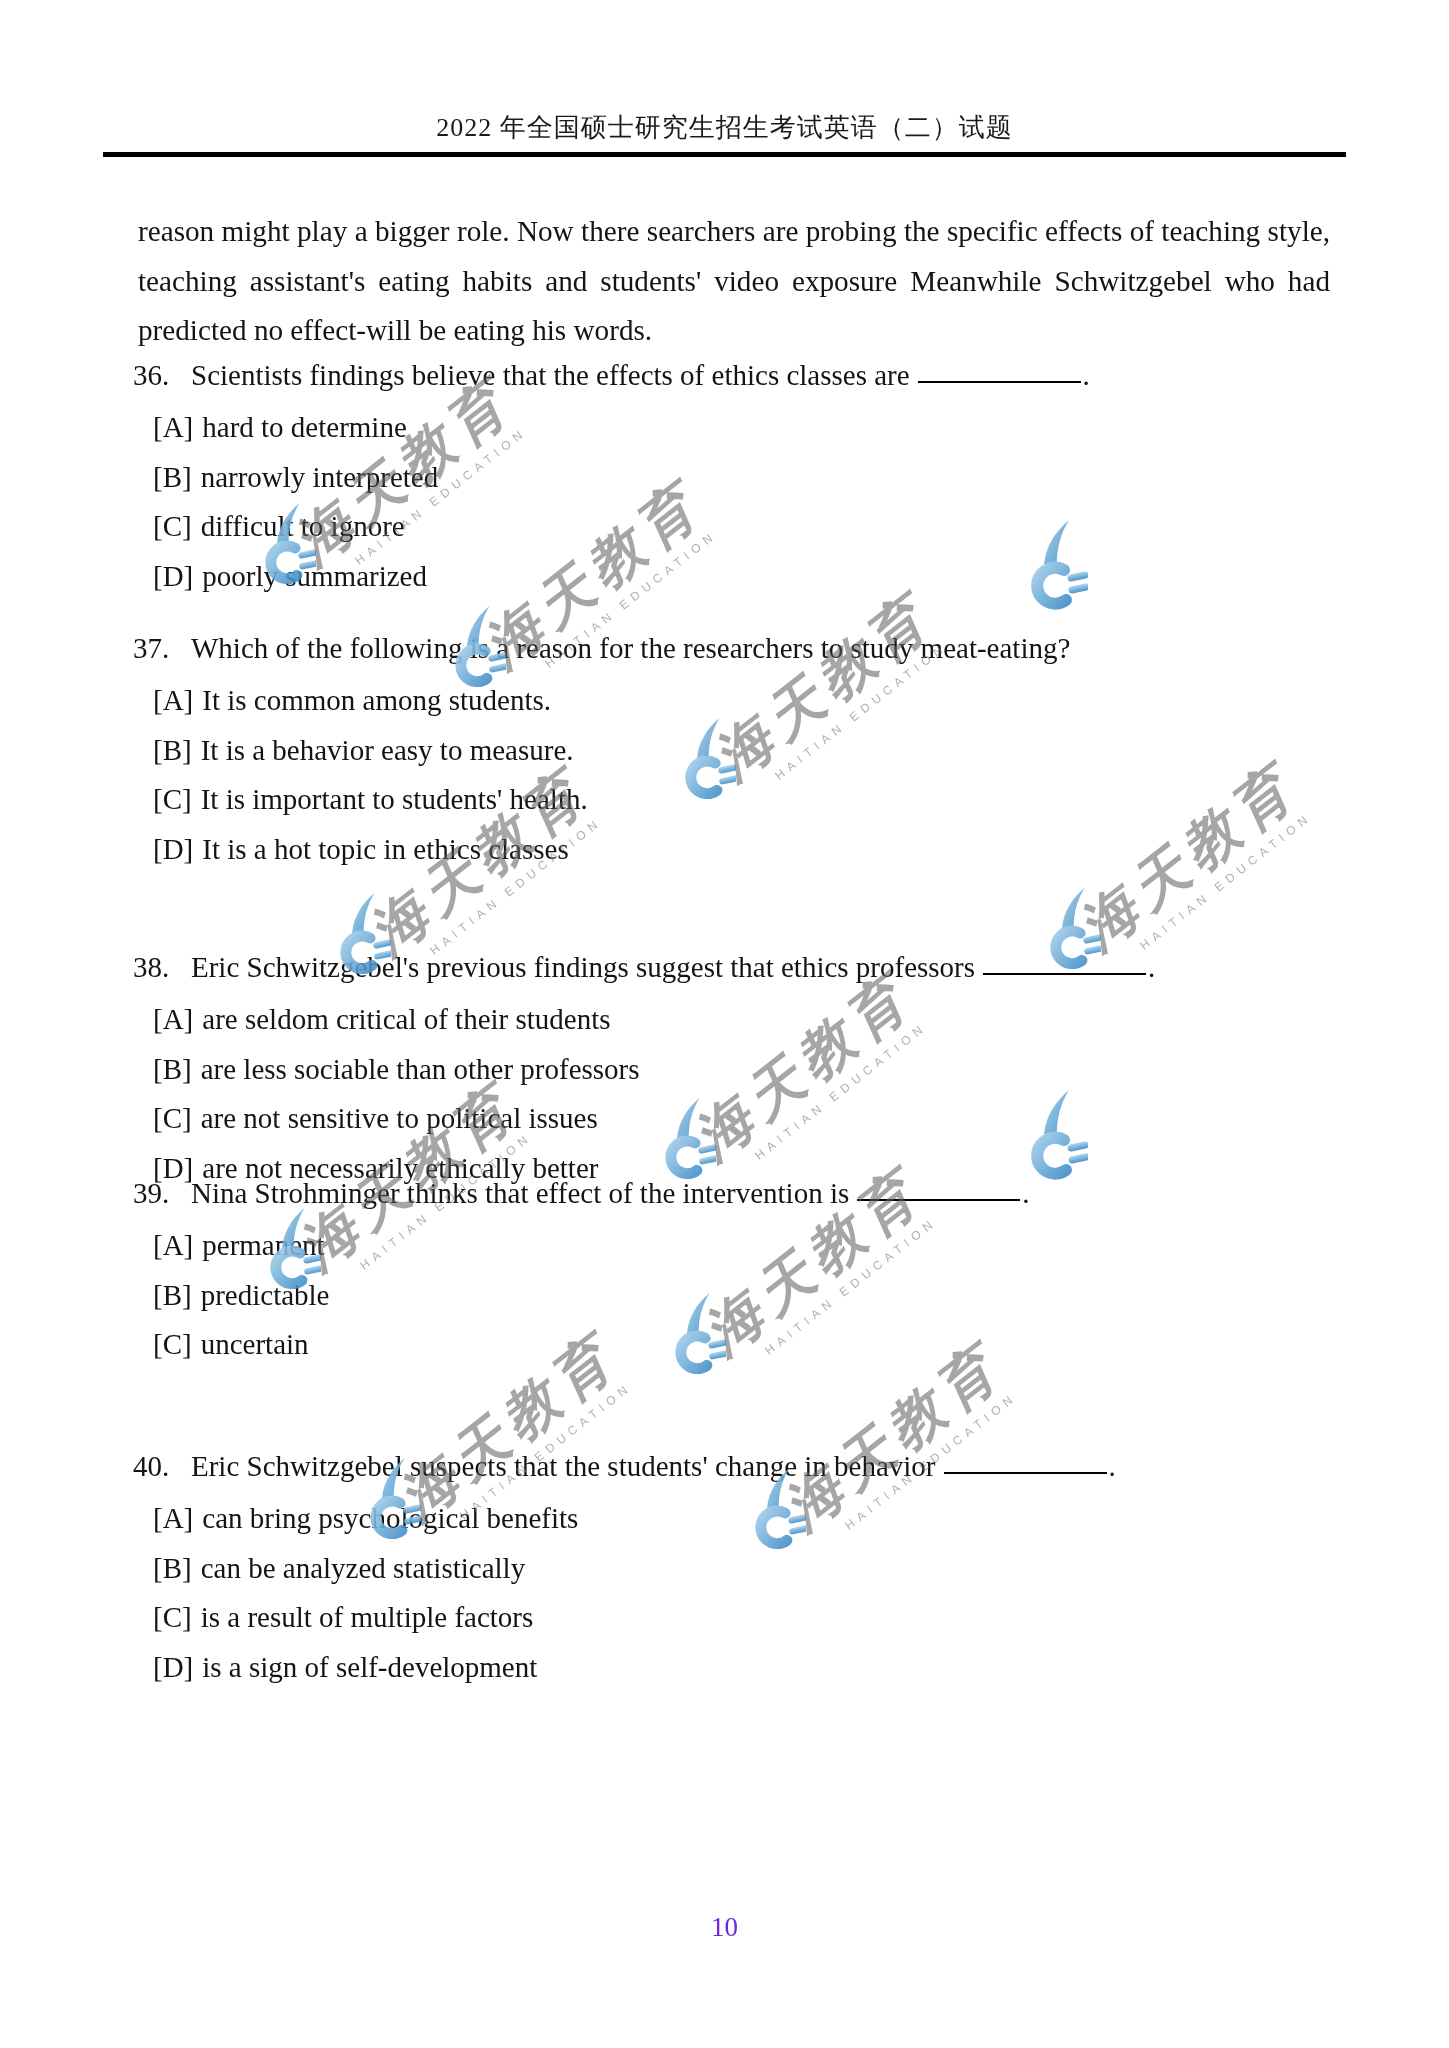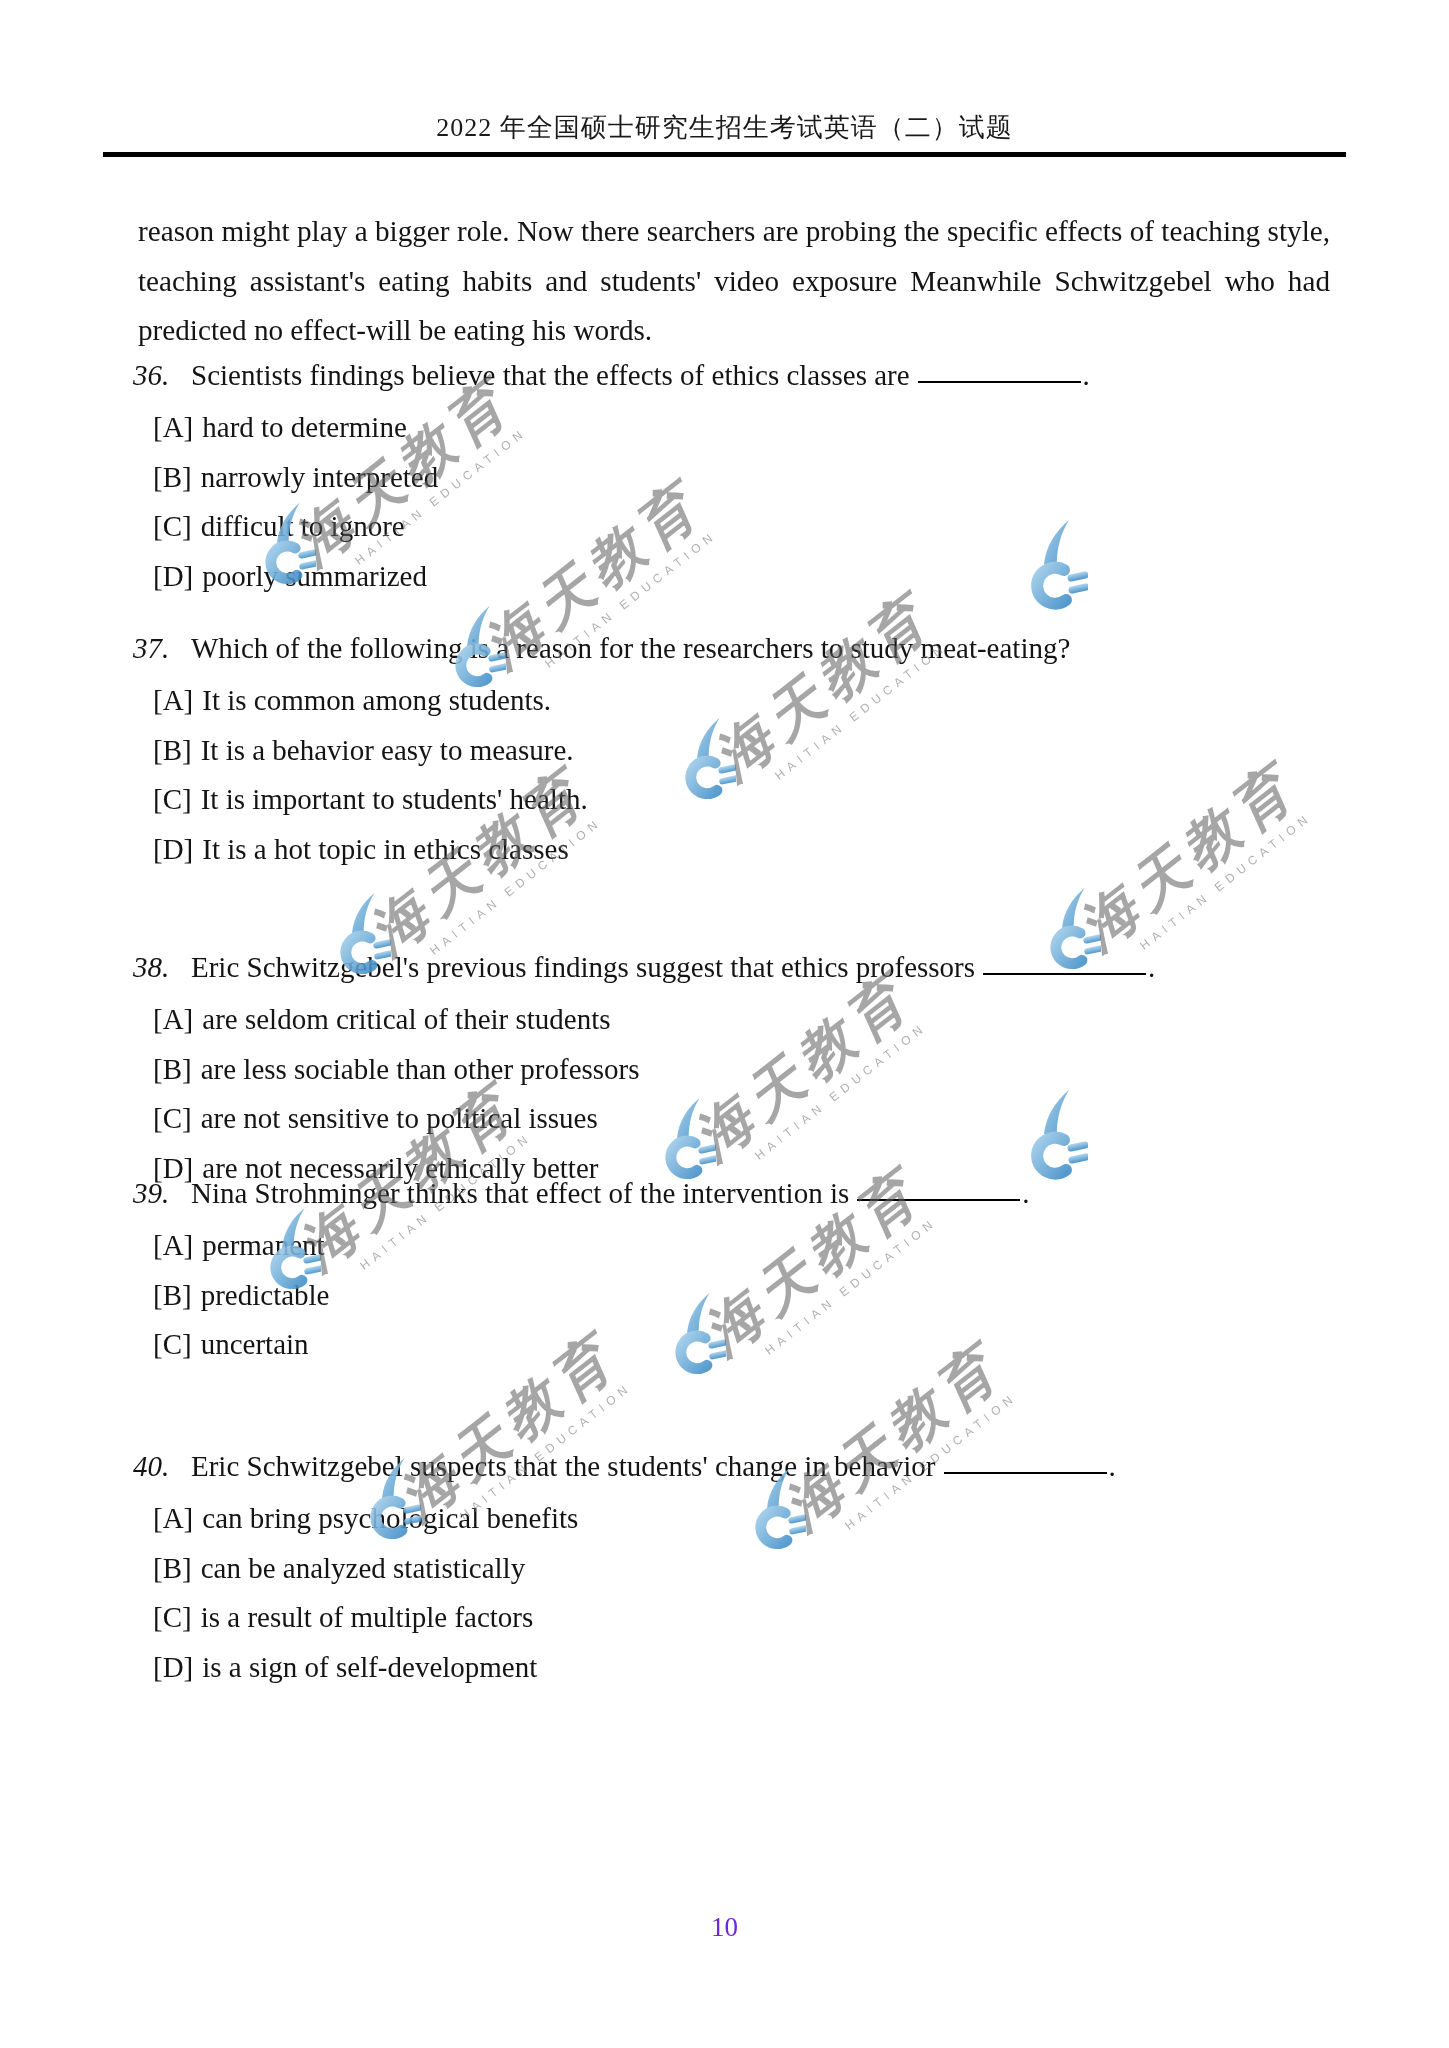--- a/index.html
+++ b/index.html
@@ -22,21 +22,21 @@
     background:#000;
   }
   
   .passage{
     position:absolute;top:172px;left:138px;width:1192px;
     font-size:29.2px;line-height:49.4px;text-align:justify;
   }
   
   .question{position:absolute;left:133px;width:1216px;font-size:29px;}
   .qline{line-height:40px;white-space:nowrap;}
-  .qnum{display:inline-block;width:58px;font-style:italic;}
+  .qnum{display:inline-block;width:58px;}
   .blank{
     display:inline-block;width:163px;height:4px;
     border-bottom:2.5px solid #000;margin:0 2px 2px 8px;
   }
   .opts{margin:8px 0 0 20px;}
   .opt{line-height:49.6px;white-space:nowrap;}
   .opt-label{margin-right:9px;}
   
   .pageno{
     position:absolute;top:1906px;left:0;width:100%;

